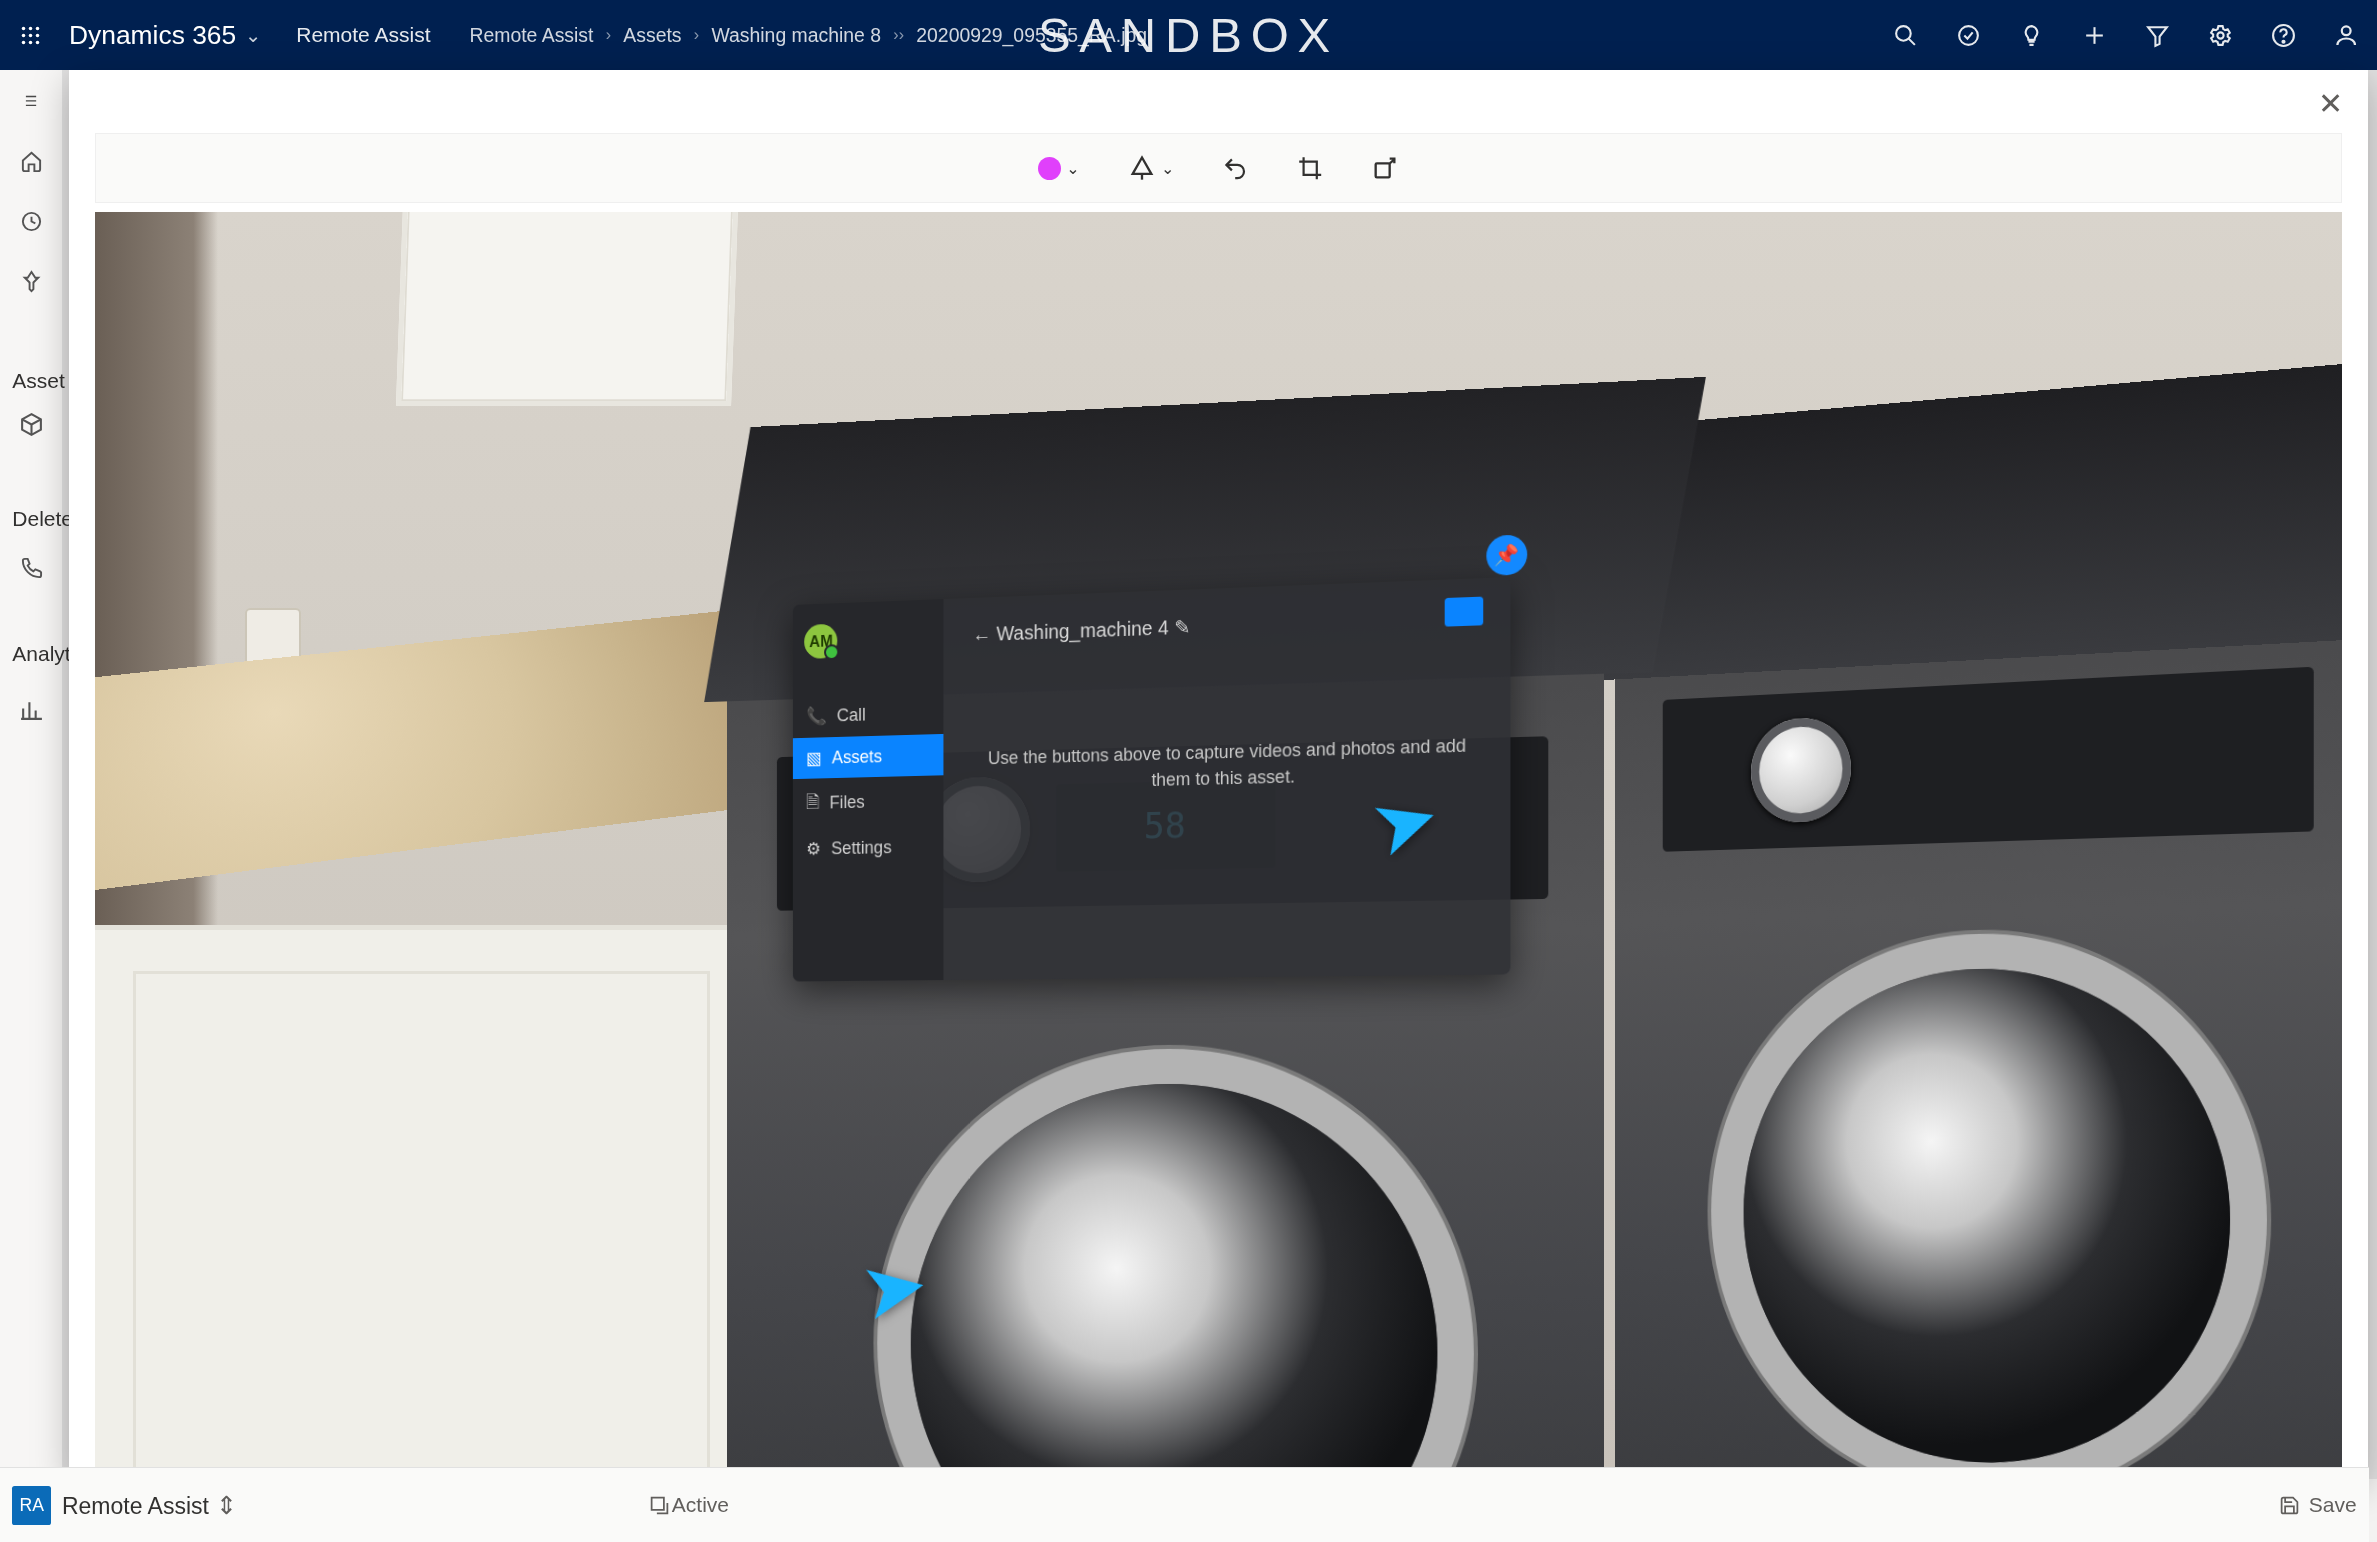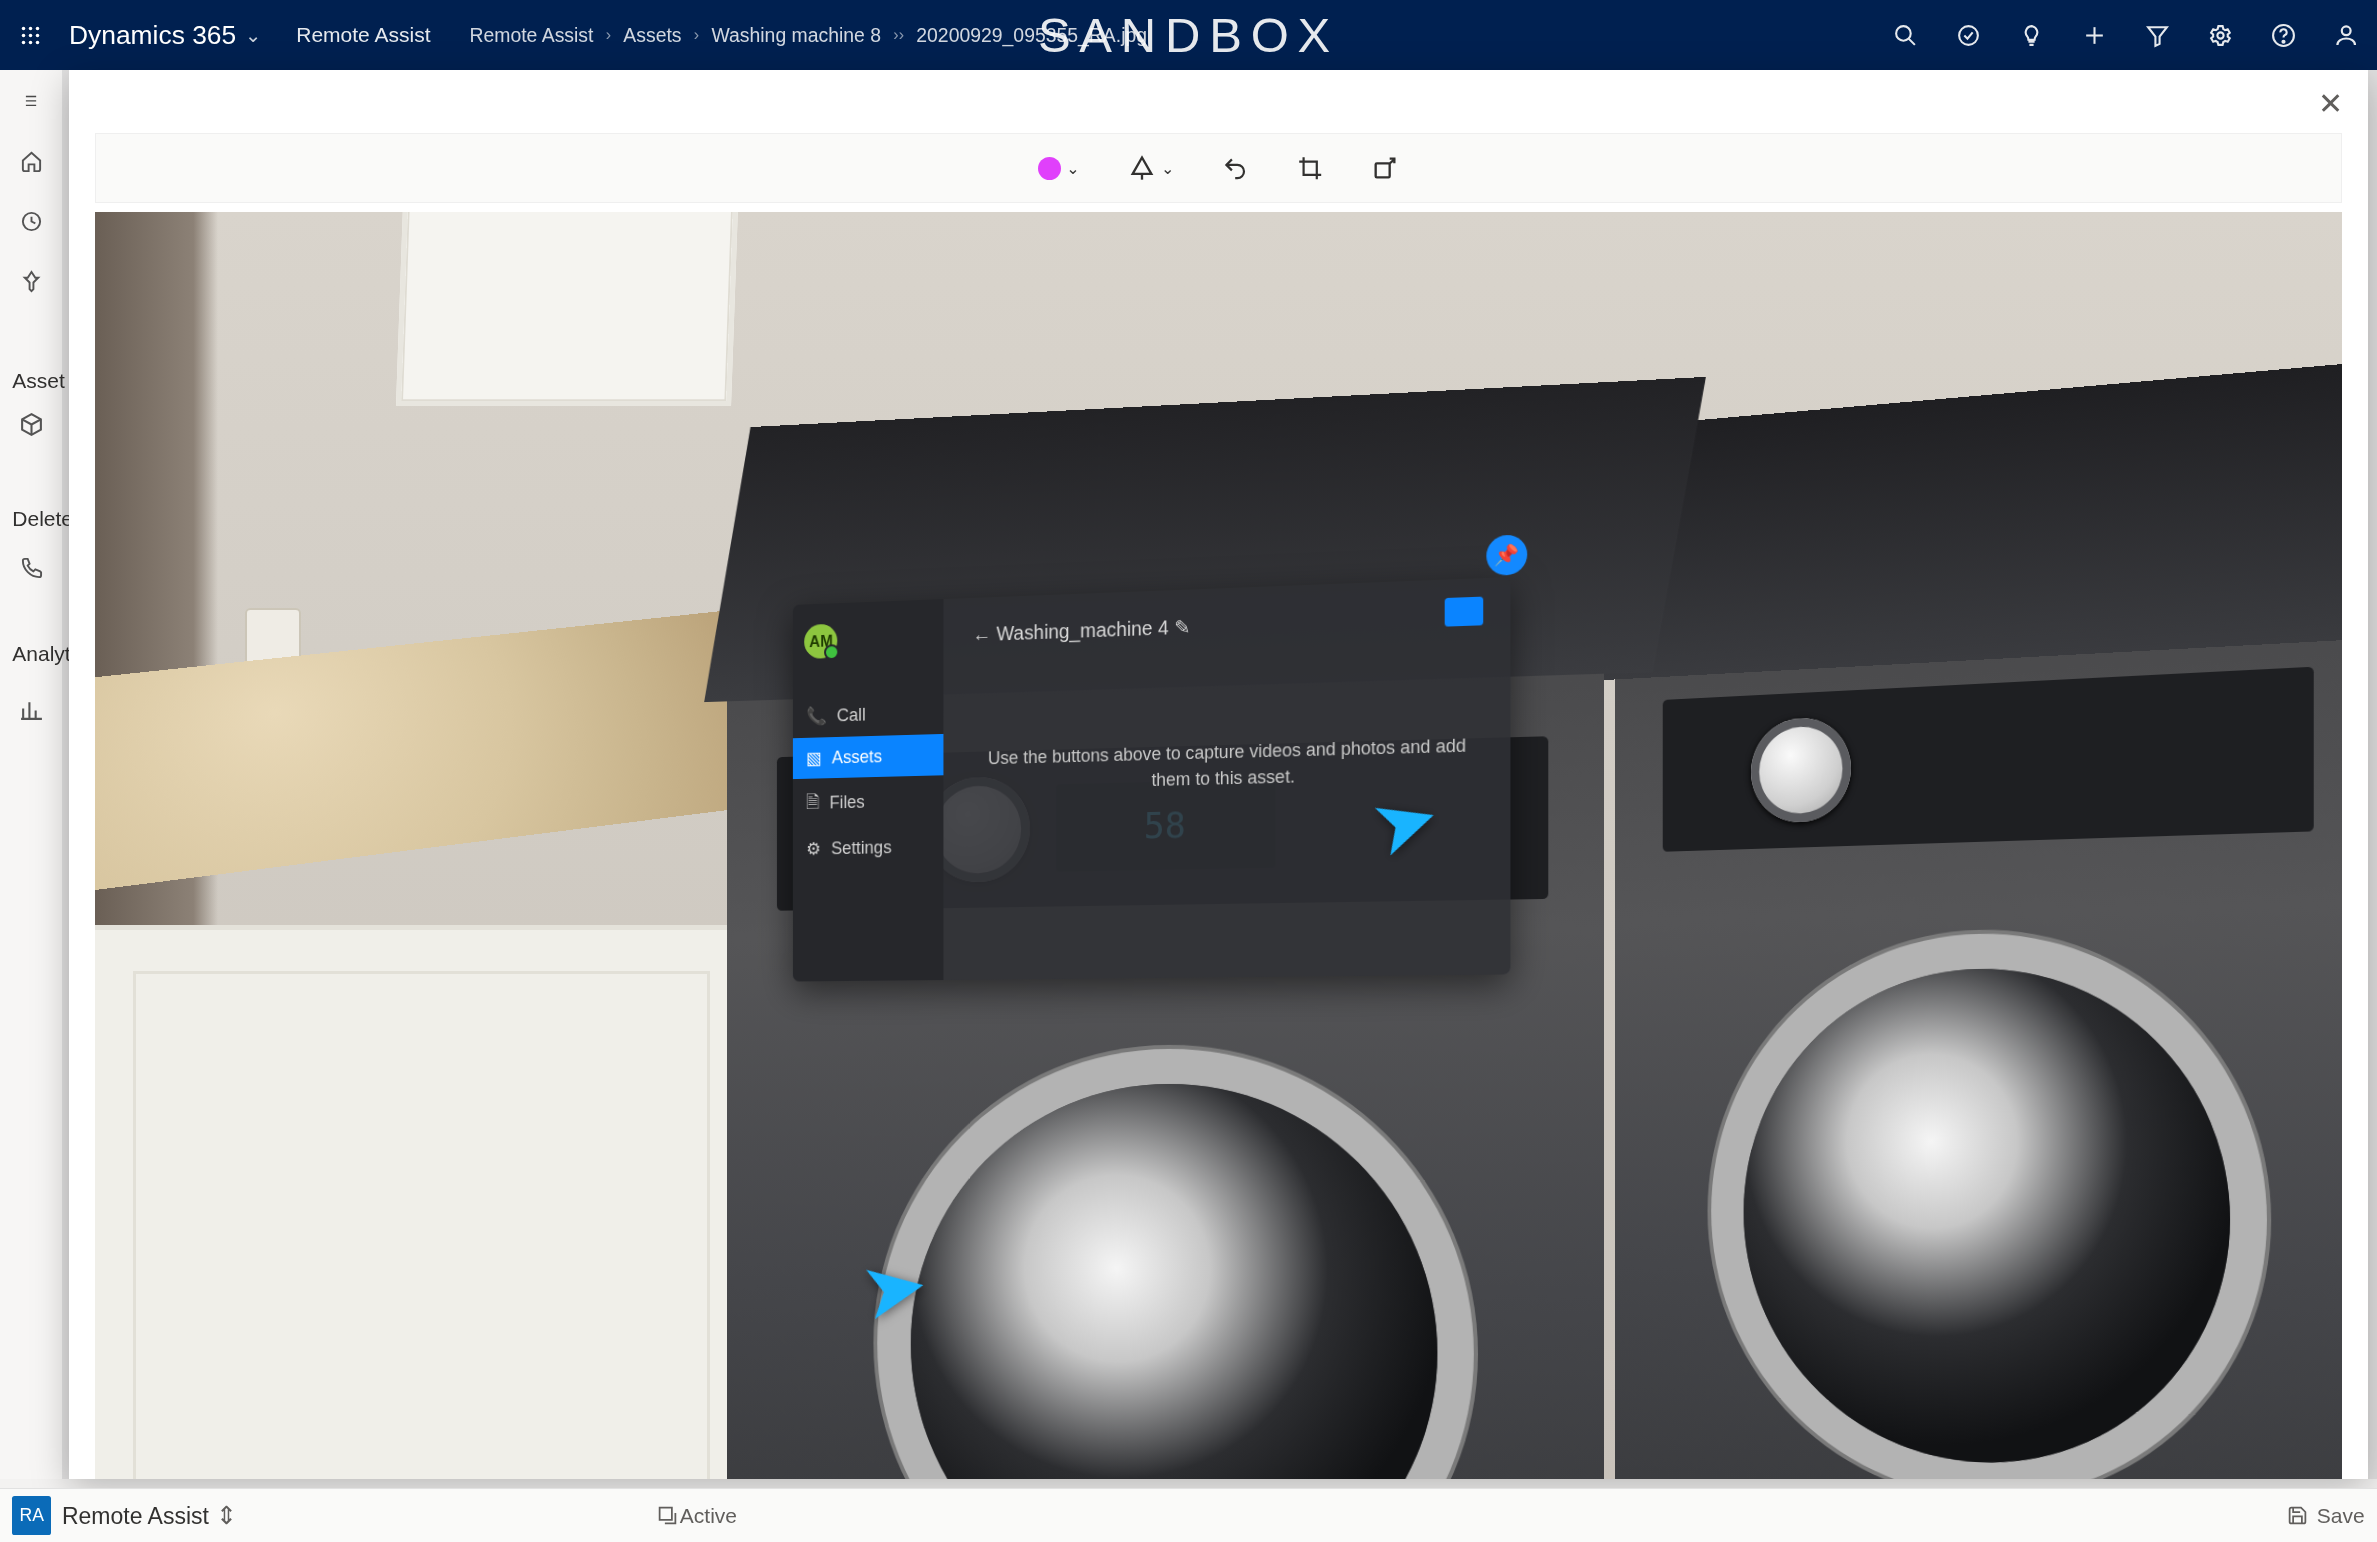--- a/index.html
+++ b/index.html
@@ -14,21 +14,21 @@
   .sandbox { position:absolute; left:50%; transform:translateX(-50%); font-size:49px; letter-spacing:8.8px; font-weight:300; opacity:.9; font-family: "Segoe UI Light", "Segoe UI", sans-serif; }
   .topbar-right { margin-left:auto; display:flex; align-items:center; gap:33px; }
   .topbar-right .ticon { width:30px; height:30px; display:flex; align-items:center; justify-content:center; opacity:.9; cursor:pointer; }
   .scrim { position:absolute; inset: 70px 0 63px 0; background: rgba(210,210,210,.55); }
   .left-rail { position:absolute; top:70px; left:0; bottom:63px; width:63px; background:#f7f6f5; border-right:0.9px solid #e1e1e1; display:flex; flex-direction:column; align-items:center; padding-top:16px; gap:30px; color:#4a4a4a; }
   .left-rail .ricon { width:30px; height:30px; display:flex; align-items:center; justify-content:center; cursor:pointer; }
   .section-labels { position:absolute; left:0; top:70px; width:63px; color:#323130; font-size:21px; }
   .sec-asset { position:absolute; top:299px; left:12.3px; }
   .sec-calls { position:absolute; top:437px; left:12.3px; }
   .sec-ana   { position:absolute; top:572px; left:12.3px; }
-  .statusbar { position:absolute; bottom:0; left:0; right:0; height:54px; display:flex; align-items:center; background:#fafaf9; border-top:0.9px solid #e1e1e1; padding:0 12.3px; font-size:23px; color:#323130; }
+  .statusbar { position:absolute; bottom:0; left:0; right:8px; height:75px; display:flex; align-items:center; background:#fafaf9; border-top:0.9px solid #e1e1e1; padding:0 12.3px; font-size:23px; color:#323130; }
   .ra-chip { width:39px; height:39px; background:#0b6bb8; color:#fff; display:flex; align-items:center; justify-content:center; font-size:17.6px; border-radius:2.6px; margin-right:10.6px; }
   .ra-label { margin-right:auto; }
   .status-right { margin-left:auto; display:flex; align-items:center; color:#605e5c; font-size:21px; }
   .status-right .sicon { width:25px; height:25px; display:flex; align-items:center; justify-content:center; }
 
   .modal { position:absolute; top:70px; left:69px; right:8.8px; bottom:63px; background:#fff; box-shadow:0 8.8px 35px rgba(0,0,0,.25); display:flex; flex-direction:column; }
   .modal-close { position:absolute; top:16px; right:25px; font-size:30px; color:#605e5c; cursor:pointer; }
   .tool-strip { margin: 63px 26.4px 0 26.4px; height:70px; background:#fafaf9; border:0.9px solid #efefef; display:flex; align-items:center; justify-content:center; gap:48px; }
   .tool { display:flex; align-items:center; gap:5.3px; cursor:pointer; }
   .color-swatch { width:23px; height:23px; border-radius:50%; background:#e040fb; }

